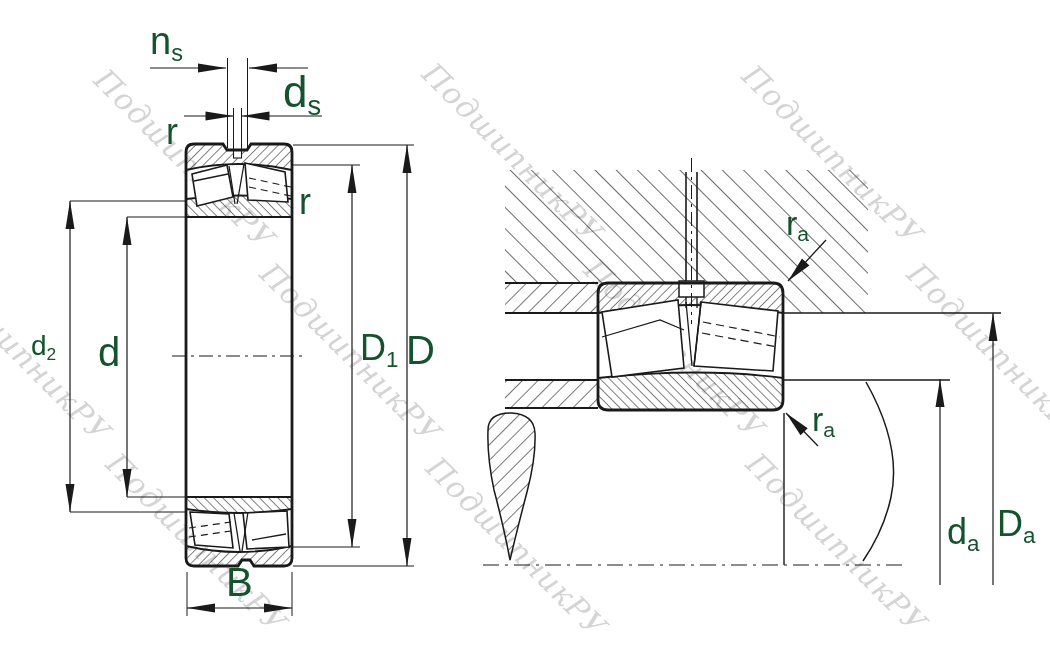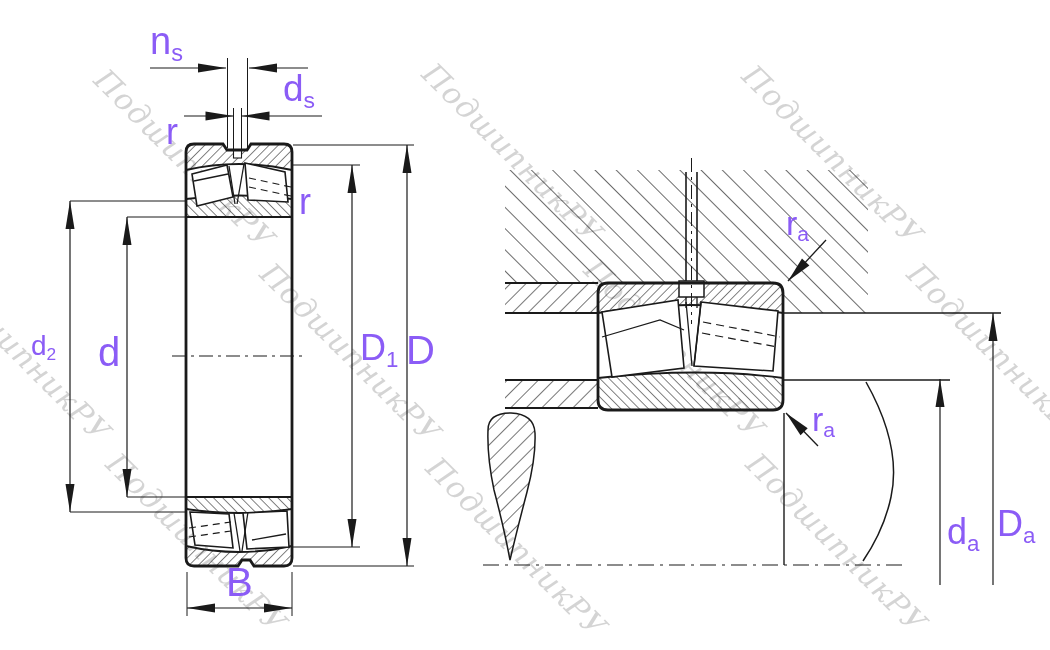--- a/index.html
+++ b/index.html
@@ -8,21 +8,21 @@
     overflow:hidden;font-family:"Liberation Sans",sans-serif;
   }
   .wm{
     position:absolute;color:#c6c6c6;opacity:.75;
     font-family:"DejaVu Serif","Liberation Serif",serif;
     font-style:italic;font-size:30px;letter-spacing:1px;white-space:nowrap;
     transform:rotate(45deg);transform-origin:0 0;user-select:none;
   }
   svg{position:absolute;left:0;top:0;}
   .dim-label{
-    position:absolute;color:#8b5cf6;line-height:1;
+    position:absolute;color:#14532d;line-height:1;
     font-family:"Liberation Sans",sans-serif;
   }
   .sub{font-size:62%;position:relative;top:.30em;}
 </style>
 </head>
 <body>
 
 <div id="stage">
 
   <div class="wm" style="left:112px;top:62px">ПодшипникРУ</div>
@@ -227,21 +227,21 @@
         <polygon points="940,379 935.5,407 944.5,407" stroke="none"></polygon>
       </g>
       <g stroke="#1a1a1a" fill="#1a1a1a">
         <line x1="993" y1="313" x2="993" y2="585" stroke-width="1.2"></line>
         <polygon points="993,313 988.5,341 997.5,341" stroke="none"></polygon>
       </g>
     </g>
   </svg>
 
   <span class="dim-label" style="left:150px;top:22px;font-size:38px"><span>n</span><span class="sub">s</span></span>
-  <span class="dim-label" style="left:283px;top:70px;font-size:37px"><span>d</span><span class="sub">s</span></span>
+  <span class="dim-label" style="left:283px;top:70px;font-size:44px"><span>d</span><span class="sub">s</span></span>
   <span class="dim-label" style="left:166px;top:114px;font-size:36px">r</span>
   <span class="dim-label" style="left:299px;top:184px;font-size:36px">r</span>
   <span class="dim-label" style="left:31px;top:332px;font-size:28px"><span>d</span><span class="sub">2</span></span>
   <span class="dim-label" style="left:98px;top:332px;font-size:40px">d</span>
   <span class="dim-label" style="left:360px;top:330px;font-size:36px"><span>D</span><span class="sub">1</span></span>
   <span class="dim-label" style="left:406px;top:330px;font-size:40px">D</span>
   <span class="dim-label" style="left:226px;top:562px;font-size:40px">B</span>
   <span class="dim-label" style="left:786px;top:206px;font-size:34px"><span>r</span><span class="sub">a</span></span>
   <span class="dim-label" style="left:812px;top:402px;font-size:34px"><span>r</span><span class="sub">a</span></span>
   <span class="dim-label" style="left:947px;top:514px;font-size:36px"><span>d</span><span class="sub">a</span></span>

